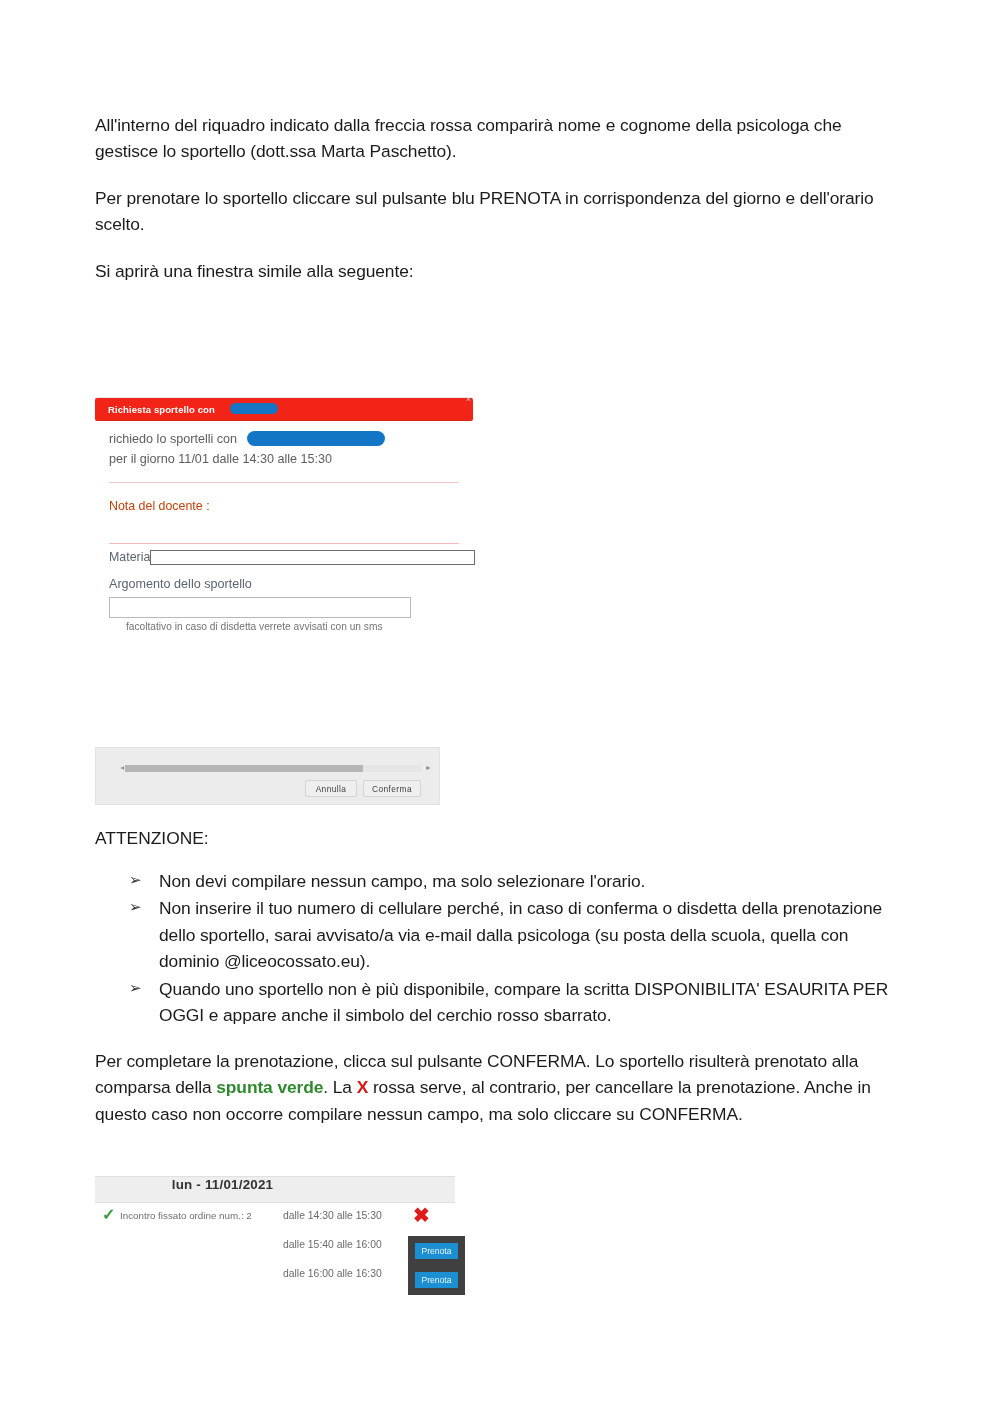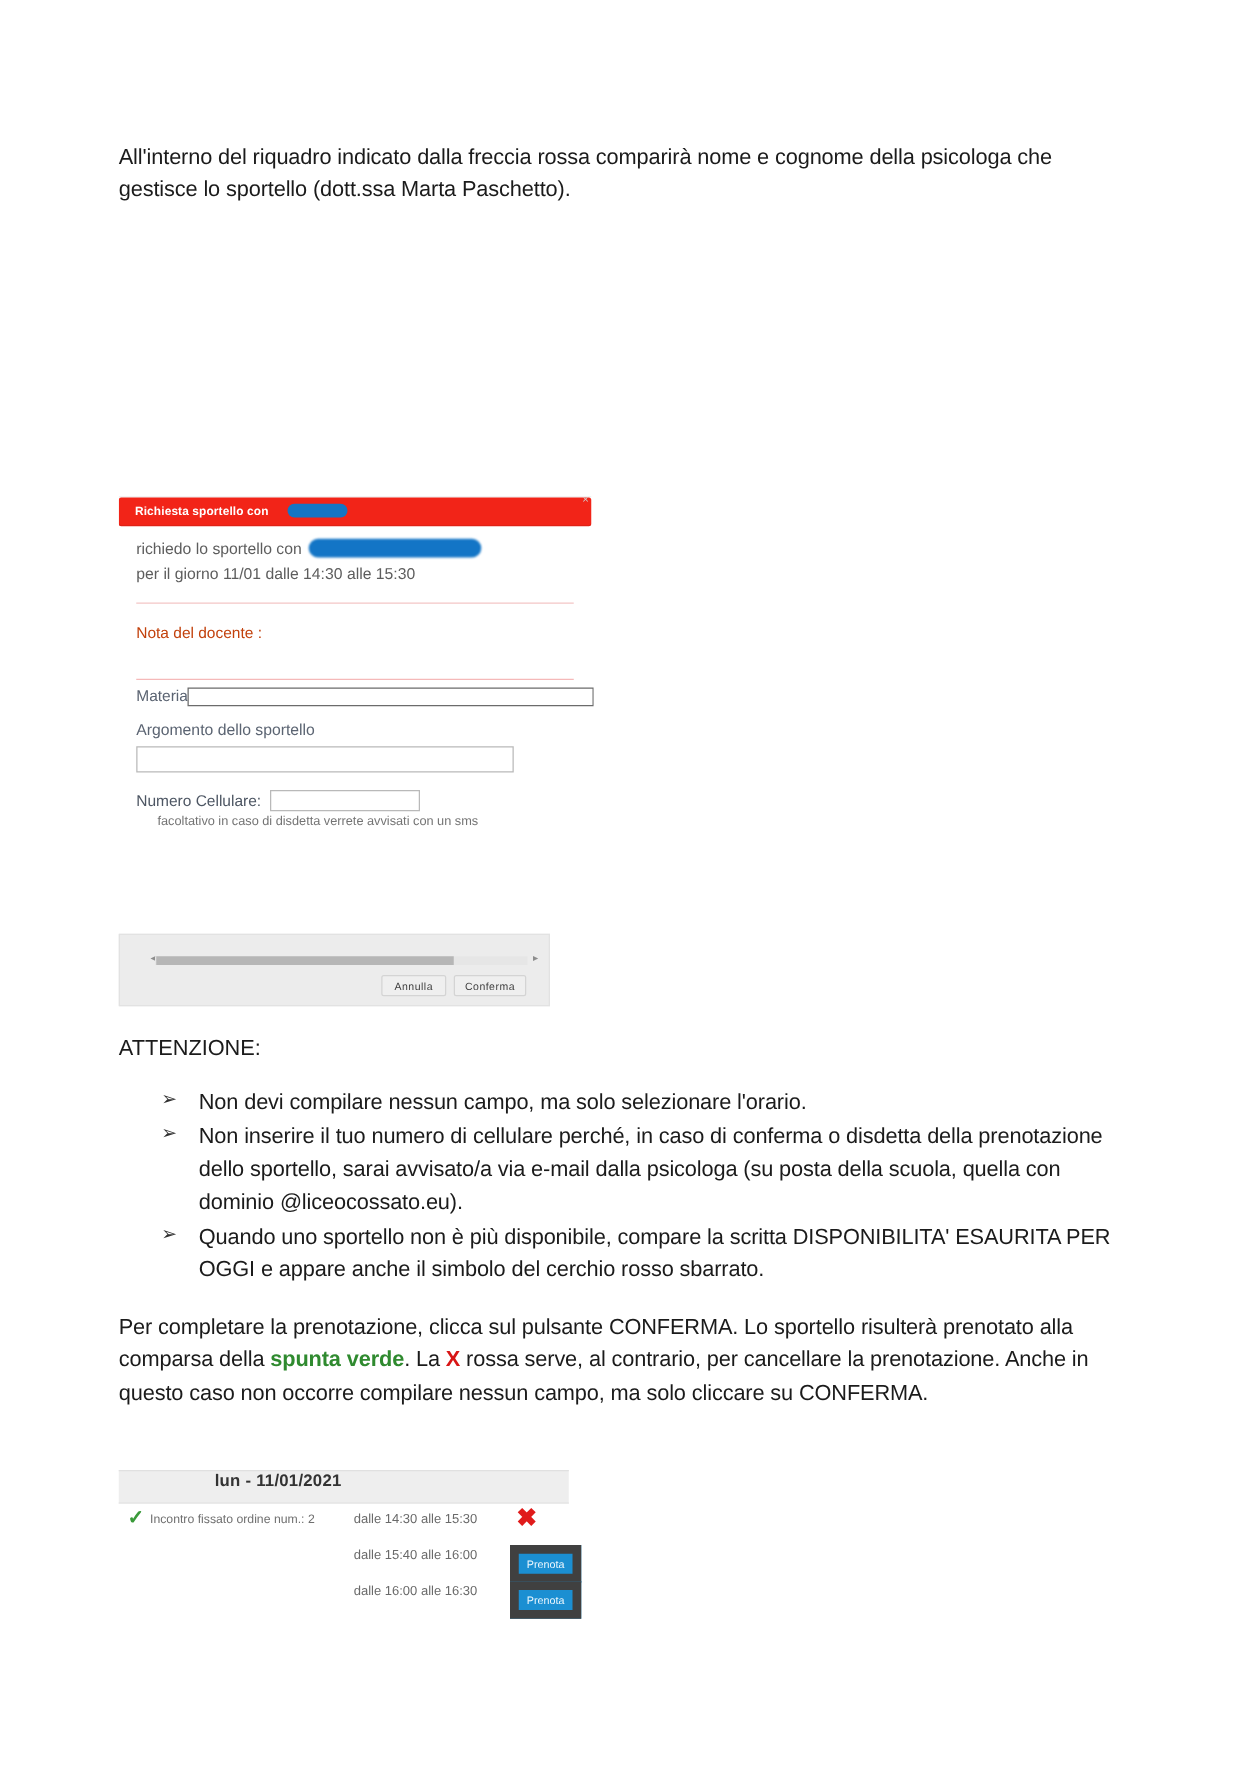--- a/index.html
+++ b/index.html
@@ -367,56 +367,54 @@
     color: #eaf6fd;
   }
 </style>
 </head>
 <body>
 
 <div class="page">
 
   <div class="content">
     <p class="para">All'interno del riquadro indicato dalla freccia rossa comparirà nome e cognome della psicologa che gestisce lo sportello (dott.ssa Marta Paschetto).</p>
+    <p class="para">Per prenotare lo sportello cliccare sul pulsante blu PRENOTA in corrispondenza del giorno e dell'orario scelto.</p>
+    <p class="para">Si aprirà una finestra simile alla seguente:</p>
   </div>
 
   <div class="shot-dialog">
     <div class="dlg-frame">
 
       <div class="dlg-titlebar">
         <span class="dlg-title-text">Richiesta sportello con</span>
         <span class="redact-sm"></span>
         <span class="dlg-close">×</span>
       </div>
 
       <div class="dlg-body">
         <div class="dlg-line">
-          <span>richiedo lo sportello con</span>
+          <span>richiedo lo sportelli con</span>
           <span class="redact-lg"></span>
         </div>
         <div class="dlg-line">per il giorno 11/01 dalle 14:30 alle 15:30</div>
 
         <hr class="dlg-hr">
 
         <div class="dlg-nota">Nota del docente :</div>
 
         <hr class="dlg-hr2">
 
         <div class="fld-row">
           <span class="fld-label">Materia</span>
           <span class="inp-materia"></span>
         </div>
 
         <div class="fld-argomento-label">Argomento dello sportello</div>
         <div class="inp-argomento"></div>
 
-        <div class="cell-row">
-          <span class="cell-label">Numero Cellulare:</span>
-          <span class="inp-cell"></span>
-        </div>
         <div class="cell-hint">facoltativo in caso di disdetta verrete avvisati con un sms</div>
       </div>
 
       <div class="dlg-footer">
         <span class="scroll-arrow left">◄</span>
         <span class="scroll-track"></span>
         <span class="scroll-thumb"></span>
         <span class="scroll-arrow right">►</span>
         <span class="btn-annulla">Annulla</span>
         <span class="btn-conferma">Conferma</span>

